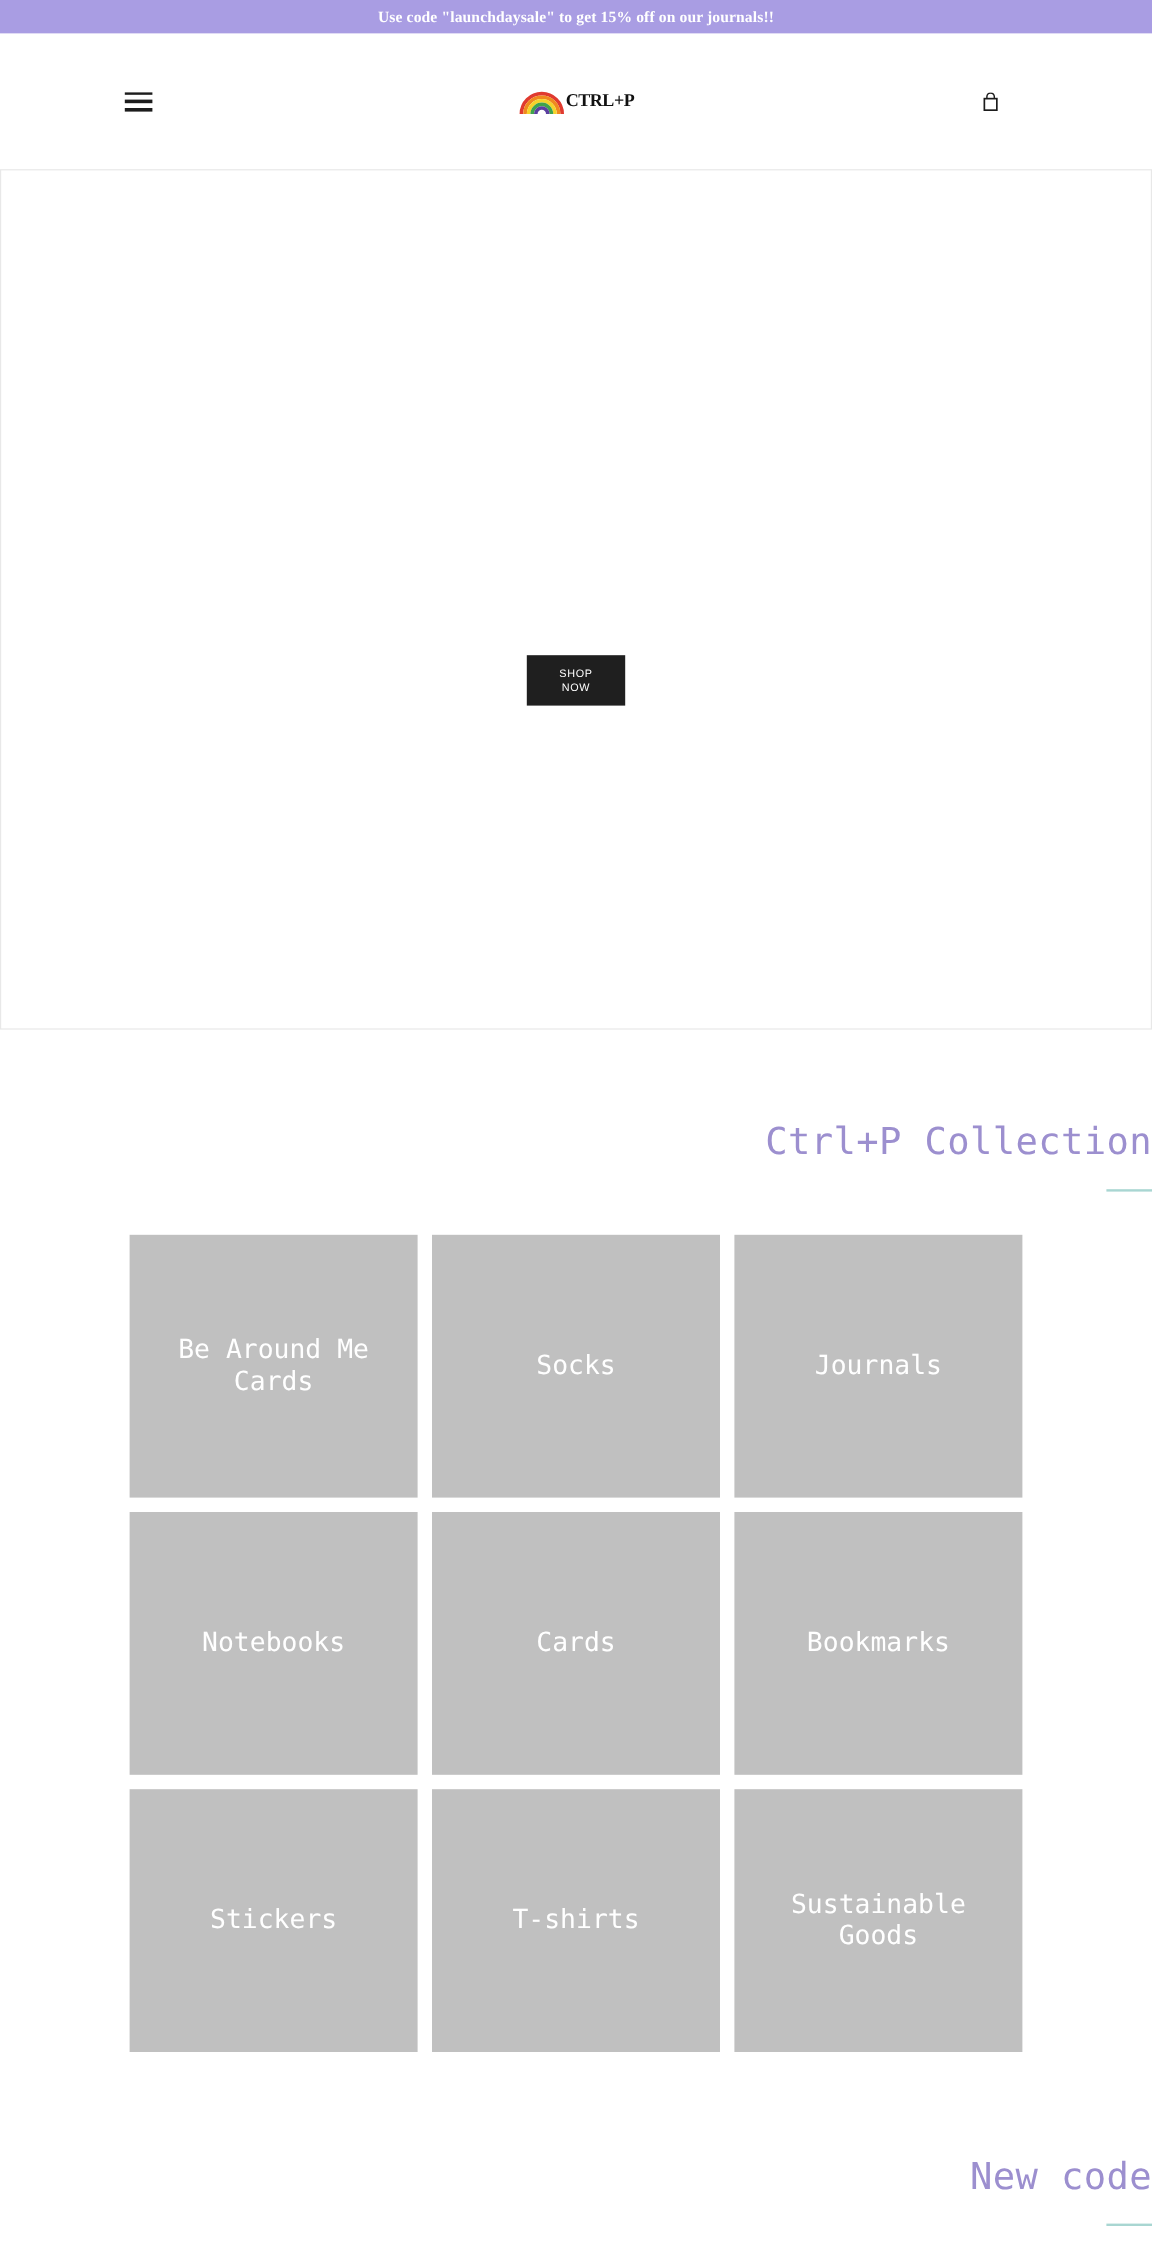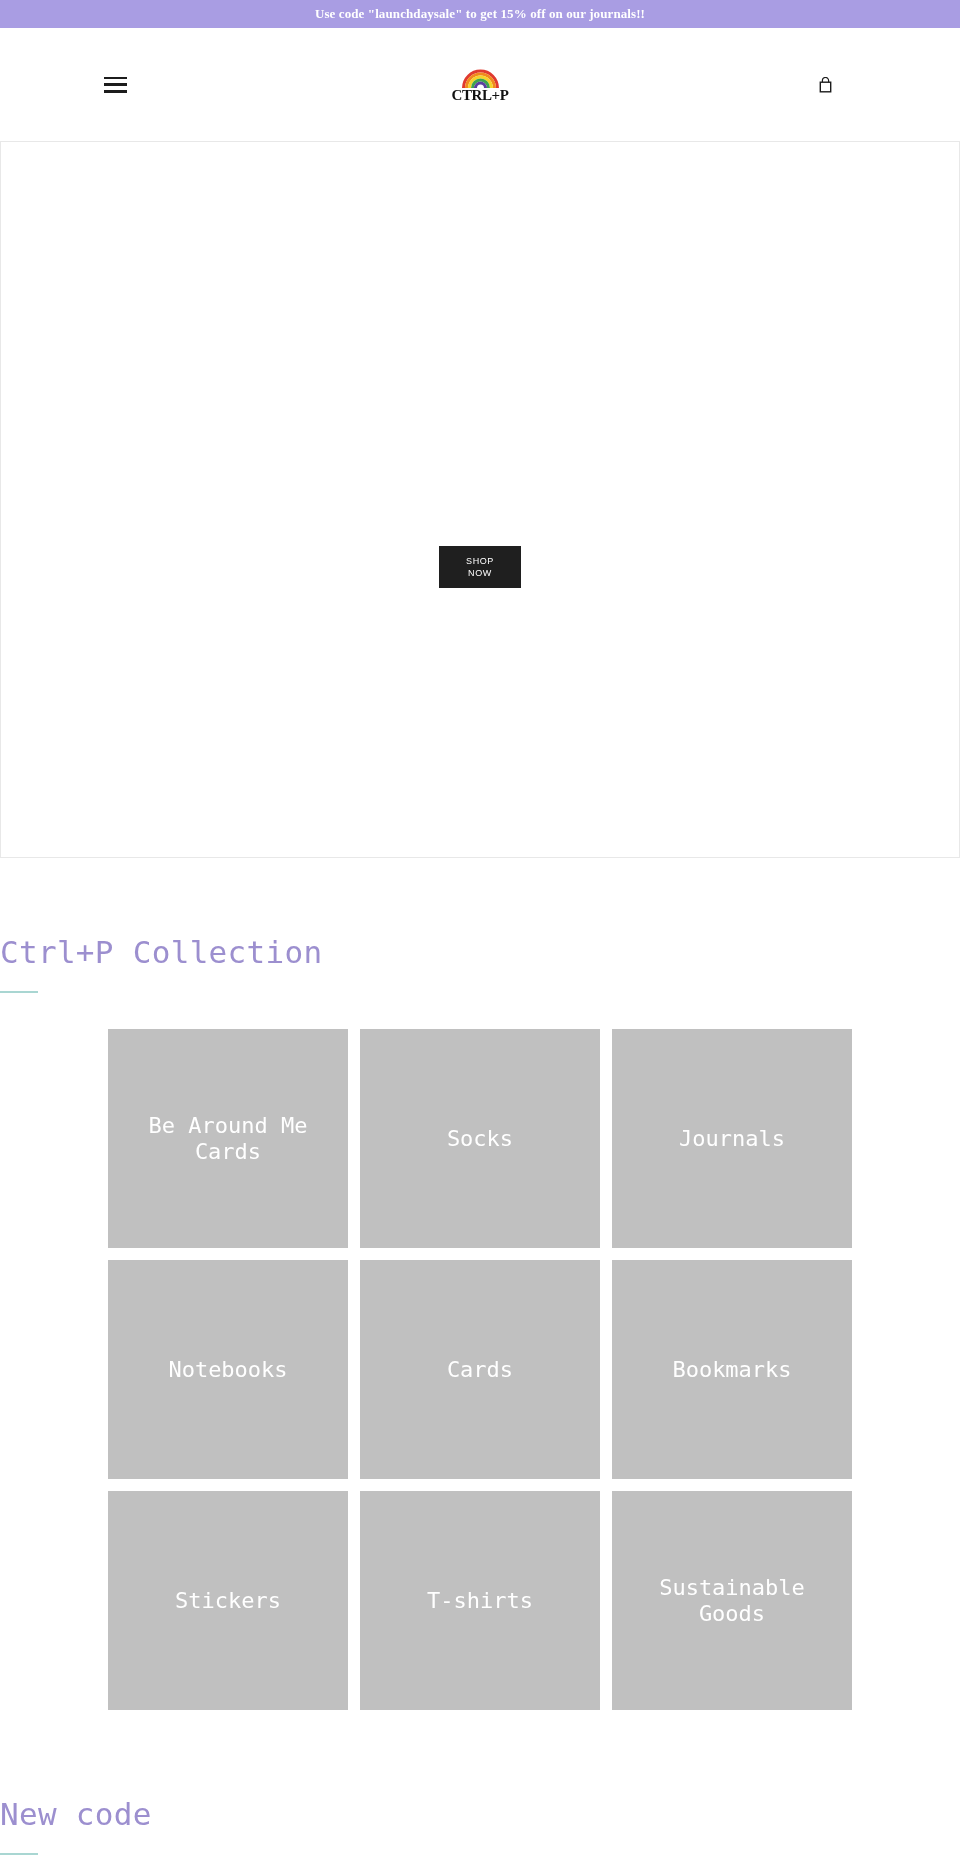--- a/index.html
+++ b/index.html
@@ -63,21 +63,20 @@
     background: #1c1c1c;
     border-radius: 0;
   }
 
   .logo-link {
     position: absolute;
     left: 50%;
     top: 50%;
     transform: translate(-50%, -50%);
     display: flex;
-    flex-direction: column;
     align-items: center;
     text-decoration: none;
     cursor: pointer;
   }
   .logo-rainbow { display: block; }
   .logo-wordmark {
     font-family: "Liberation Serif", serif;
     font-weight: bold;
     font-size: 15px;
     color: #111111;
@@ -141,21 +140,21 @@
     cursor: pointer;
   }
   .hero-cta .cta-line { display: block; }
 
   
   .collection-section { padding: 76px 0 0 0; background: #ffffff; }
 
   .section-heading-wrap {
     display: flex;
     flex-direction: column;
-    align-items: flex-start;
+    align-items: flex-end;
   }
   .section-heading {
     font-family: "DejaVu Sans Mono", "Liberation Mono", monospace;
     font-size: 31px;
     font-weight: normal;
     color: #9c8fcf;
     letter-spacing: 0.3px;
     line-height: 1.2;
     text-align: center;
   }

